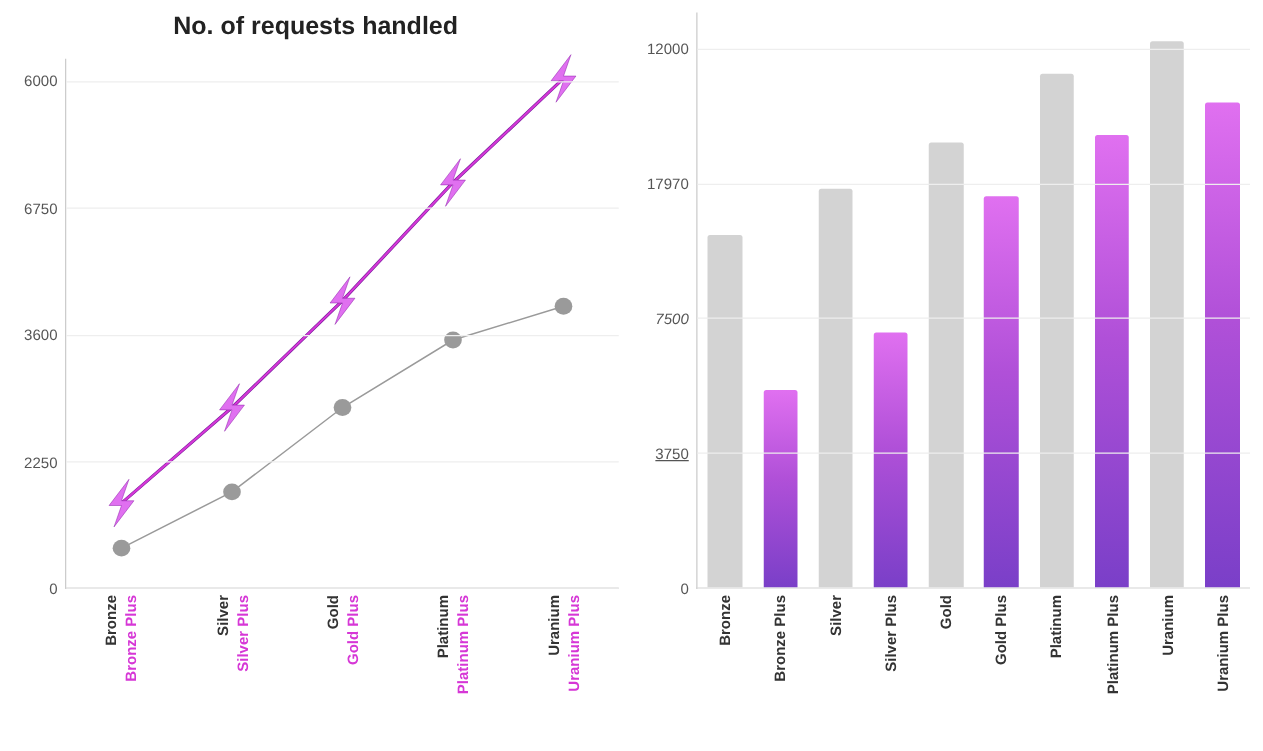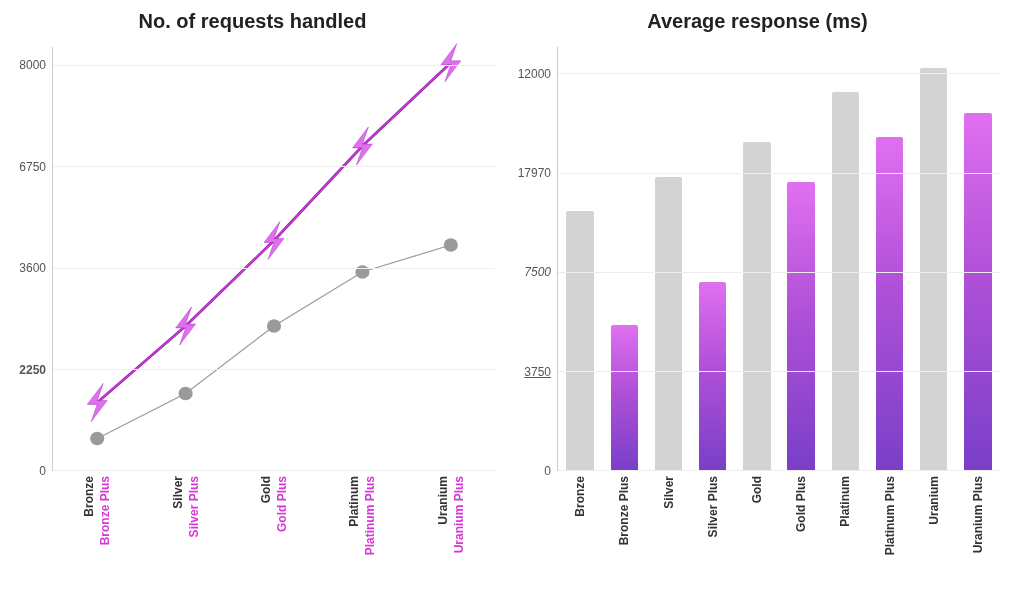--- a/index.html
+++ b/index.html
@@ -30,24 +30,24 @@
 </head>
 <body>
 
 <div class="wrap">
 
   <div class="panel">
     <h2 class="title">No. of requests handled</h2>
     <div class="chart-body">
       <div class="yaxis" id="yaxisL">
           <div class="ytick" style="top: 100%;">0</div>
-          <div class="ytick" style="top: 76.0638%; font-weight: bold;">2250</div>
+          <div class="ytick" style="top: 76.0638%;">2250</div>
           <div class="ytick" style="top: 52.1277%;">3600</div>
           <div class="ytick" style="top: 28.1915%;">6750</div>
-          <div class="ytick" style="top: 4.25532%;">8000</div>
+          <div class="ytick" style="top: 4.25532%;">6000</div>
         </div>
       <div class="plot" id="plotL">
         <svg class="lines" id="svgL" preserveAspectRatio="none" viewBox="0 0 100 100">
             <path d="M10,92.55319148936171 L30,81.91489361702128 L50,65.95744680851064 L70,53.191489361702125 L90,46.808510638297875" fill="none" stroke="#9a9a9a" stroke-width="1.2" vector-effect="non-scaling-stroke"></path>
             <path d="M10,84.04255319148936 L30,65.95744680851064 L50,45.74468085106383 L70,23.40425531914893 L90,3.723404255319153" fill="none" stroke="#7a1fa0" stroke-width="2.6" vector-effect="non-scaling-stroke"></path>
             <circle cx="10" cy="92.55319148936171" r="1.6" fill="#9a9a9a"></circle>
             <circle cx="30" cy="81.91489361702128" r="1.6" fill="#9a9a9a"></circle>
             <circle cx="50" cy="65.95744680851064" r="1.6" fill="#9a9a9a"></circle>
             <circle cx="70" cy="53.191489361702125" r="1.6" fill="#9a9a9a"></circle>
             <circle cx="90" cy="46.808510638297875" r="1.6" fill="#9a9a9a"></circle>
@@ -94,21 +94,20 @@
           <div class="grid" style="top: 76.0638%;"></div>
           <div class="grid" style="top: 52.1277%;"></div>
           <div class="grid" style="top: 28.1915%;"></div>
           <div class="grid" style="top: 4.25532%;"></div>
         </div>
     </div>
     <div class="axis-reserve"></div>
   </div>
 
   <div class="panel">
-    <h2 class="title">Average response (ms)</h2>
     <div class="chart-body">
       <div class="yaxis" id="yaxisR">
           <div class="ytick" style="top: 100%;">0</div>
           <div class="ytick" style="top: 76.5625%; text-decoration: underline;">3750</div>
           <div class="ytick" style="top: 53.125%; font-style: italic;">7500</div>
           <div class="ytick" style="top: 29.6875%;">17970</div>
           <div class="ytick" style="top: 6.25%;">12000</div>
         </div>
       <div class="plot" id="plotR">
         <div class="bars" id="barsR">

